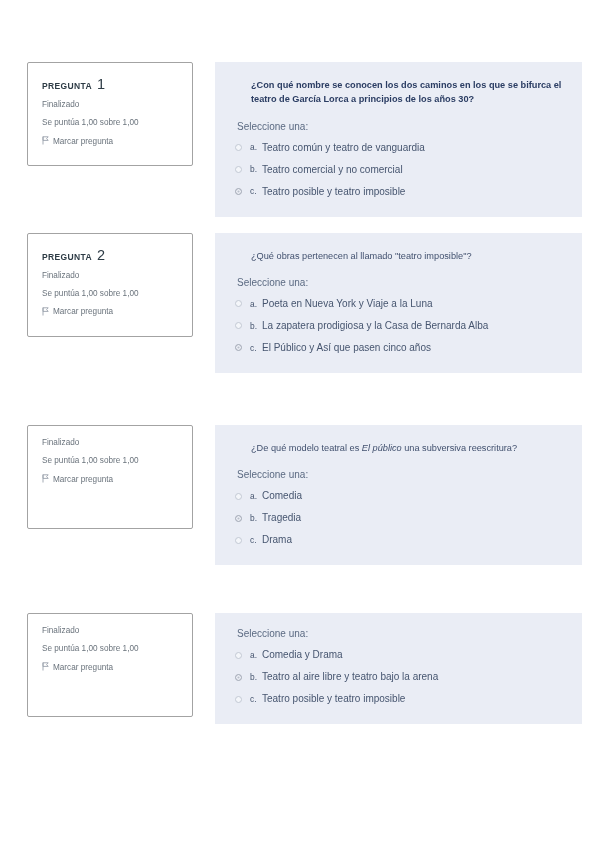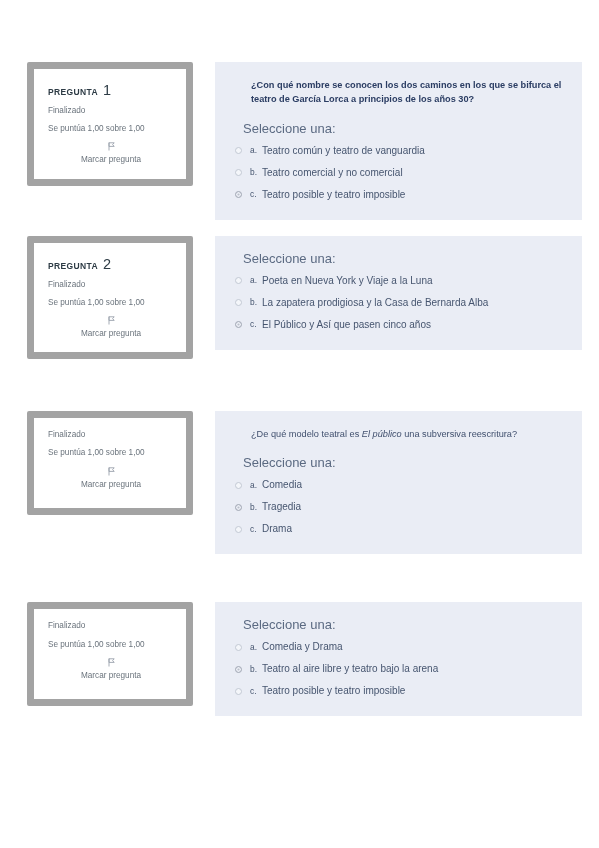--- a/index.html
+++ b/index.html
@@ -29,21 +29,21 @@
     width: 599px;
     box-sizing: border-box;
     padding: 0 17px 0 27px;
   }
 
   
   .info-card {
     width: 166px;
     flex: 0 0 166px;
     background: #ffffff;
-    border: 7px solid #a3a3a3;
+    border: 1px solid #a3a3a3;
     border-radius: 2px;
     box-sizing: border-box;
     padding: 13px 12px 14px 14px;
     min-height: 104px;
   }
 
   .q-heading {
     margin: 0 0 9px 0;
     line-height: 1;
     white-space: nowrap;
@@ -64,21 +64,21 @@
     vertical-align: baseline;
   }
 
   .info-line {
     font-size: 8.2px;
     color: #6a737c;
     line-height: 1;
     margin-bottom: 10px;
     white-space: nowrap;
   }
-  .info-line:last-child { margin-bottom: 0; flex-direction: column; }
+  .info-line:last-child { margin-bottom: 0; }
 
   .flag-row {
     display: flex;
     align-items: center;
     gap: 4px;
     white-space: nowrap;
   }
   .flag-icon {
     display: inline-block;
     width: 7px;
@@ -113,23 +113,23 @@
   }
   .q-text em {
   }
   
   .q-panel.light .q-text {
     font-weight: normal;
     color: #41506e;
   }
 
   .select-one {
-    font-size: 13px;
+    font-size: 10px;
     color: #5b6a82;
-    margin: 0 0 11px 8px;
+    margin: 0 0 11px 2px;
     line-height: 1;
   }
 
   .answers {
     margin: 0;
     padding: 0;
     list-style: none;
   }
   .answer {
     display: flex;
@@ -222,20 +222,21 @@
           <span class="flag-icon">
             <svg viewBox="0 0 7 9" width="7" height="9" aria-hidden="true">
               <path d="M1 0.5 L1 8.5" stroke="#9aa2ad" stroke-width="0.9" fill="none"></path>
               <path d="M1 0.8 L6.2 0.8 L4.6 2.6 L6.2 4.4 L1 4.4 Z" fill="none" stroke="#9aa2ad" stroke-width="0.9"></path>
             </svg>
           </span>
           <span class="flag-label">Marcar pregunta</span>
         </div>
       </div>
       <div class="q-panel light">
+        <p class="q-text">¿Qué obras pertenecen al llamado "teatro imposible"?</p>
         <p class="select-one">Seleccione una:</p>
         <ul class="answers">
           <li class="answer">
             <span class="radio" role="radio" aria-checked="false"></span>
             <span class="answer-letter">a.</span>
             <span class="answer-text">Poeta en Nueva York y Viaje a la Luna</span>
           </li>
           <li class="answer">
             <span class="radio" role="radio" aria-checked="false"></span>
             <span class="answer-letter">b.</span>

